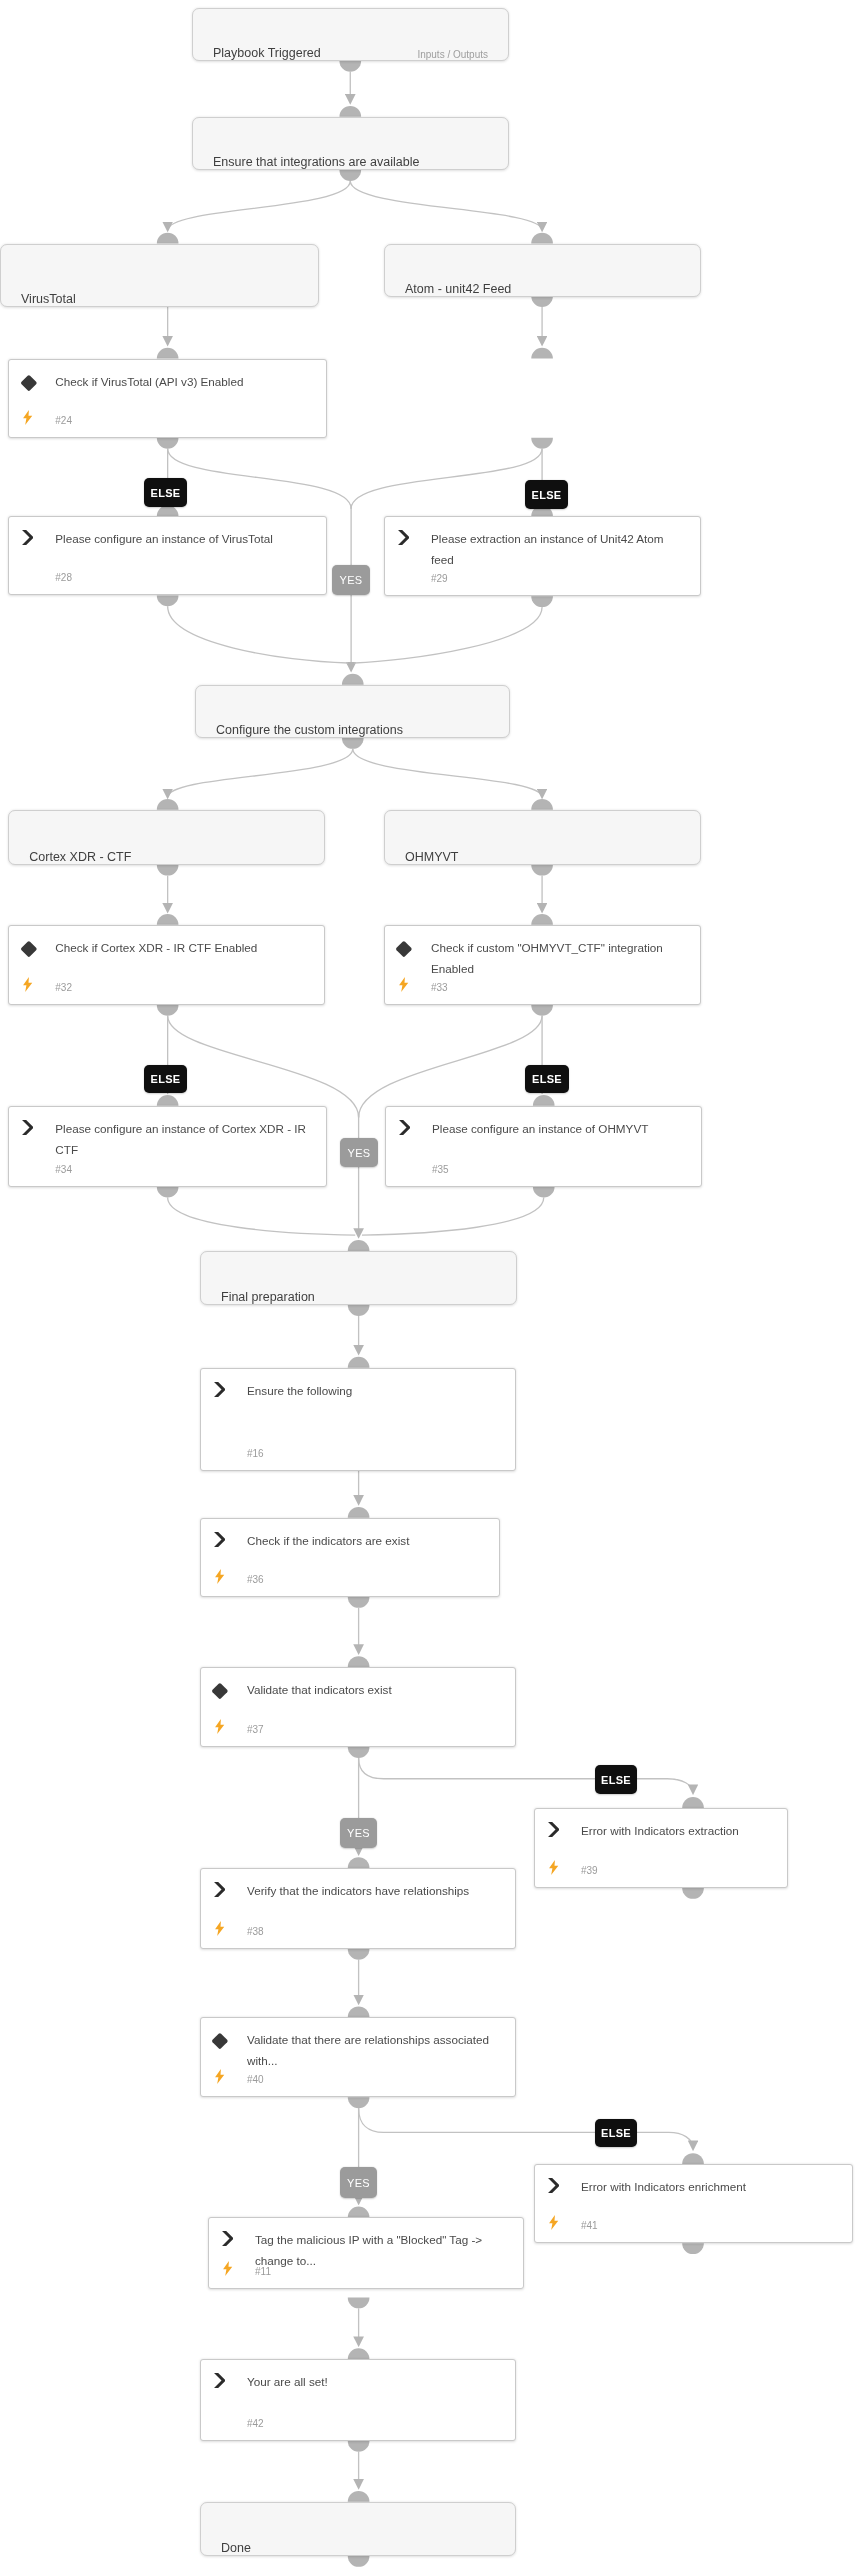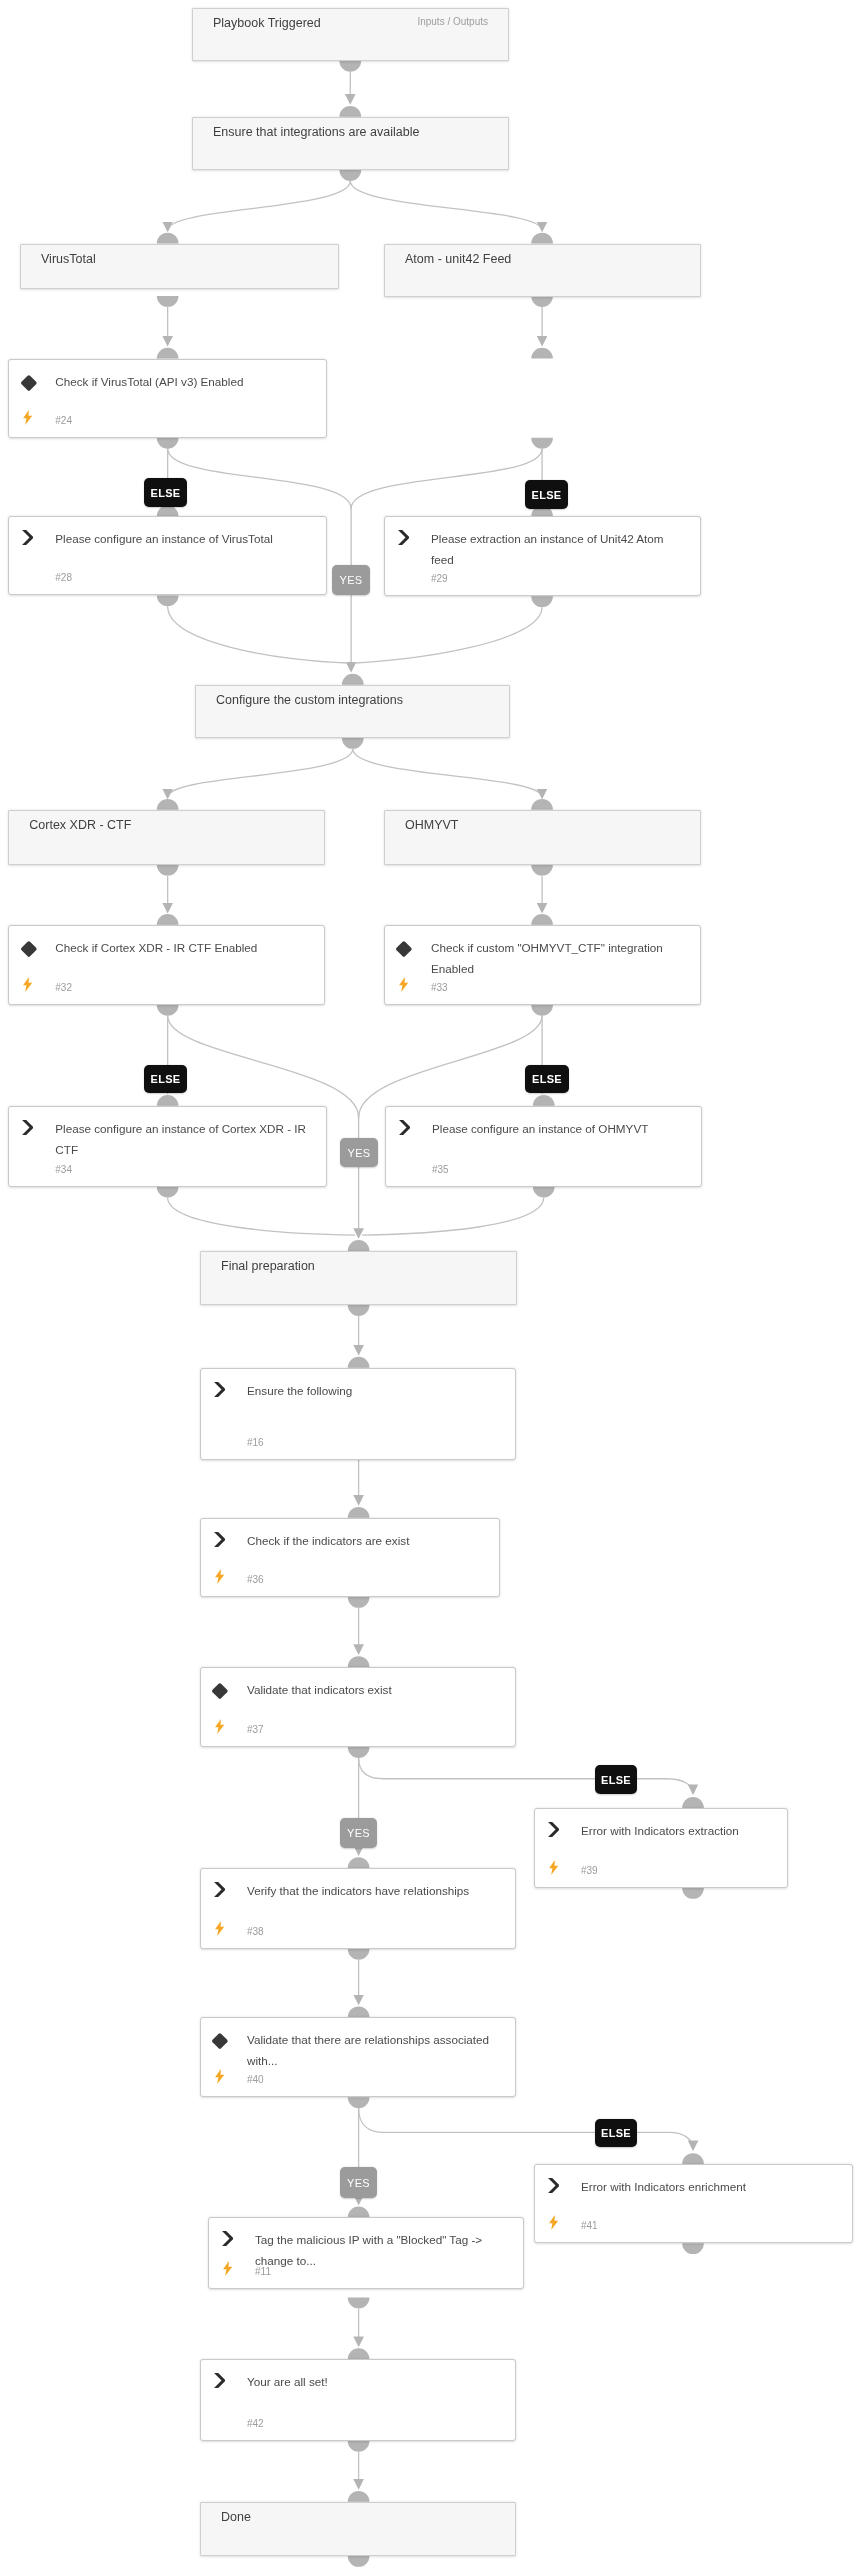--- a/index.html
+++ b/index.html
@@ -1,22 +1,22 @@
 <!DOCTYPE html>
 <html style="font-size:13.3px"><head>
 <meta charset="utf-8">
 <style>
   html,body{margin:0;padding:0;background:#ffffff;}
   .stage{position:relative;width:859px;height:2576px;background:#ffffff;overflow:hidden;
          font-family:"Liberation Sans",sans-serif;}
   svg.wires{position:absolute;left:0;top:0;z-index:1;}
   .flow{fill:none;stroke:#c2c2c2;stroke-width:1.6;}
   .dome{fill:#b4b4b4;}
-  .hdr{position:absolute;z-index:2;background:#f6f6f6;border:0.8px solid #cfcfcf;border-radius:1px;
-       box-shadow:0 0.8px 2.5px rgba(0,0,0,.13);display:flex;align-items:flex-start;padding:7px 20px;
+  .hdr{position:absolute;z-index:2;background:#f6f6f6;border:0.8px solid #cfcfcf;border-radius:7px;
+       box-shadow:0 0.8px 2.5px rgba(0,0,0,.13);display:flex;align-items:flex-end;padding:0 20px;
        box-sizing:border-box;font-size:12.5px;color:#3f3f3f;cursor:pointer;}
   .hdr .hlink{margin-left:auto;font-size:10px;color:#9e9e9e;white-space:nowrap;}
   .card{position:absolute;z-index:2;background:#ffffff;border:0.8px solid #c9c9c9;border-radius:3px;
         box-shadow:0 0.8px 2.5px rgba(0,0,0,.14);box-sizing:border-box;cursor:pointer;}
   .card .title{position:absolute;left:46px;top:11px;right:11.7px;font-size:11.7px;color:#4a4a4a;line-height:21px;}
   .card .tid{position:absolute;left:46px;bottom:11px;font-size:10px;color:#9b9b9b;}
   .diamond{position:absolute;left:13.3px;top:16.7px;width:11.7px;height:11.7px;background:#383838;
            border-radius:1.7px;transform:rotate(45deg);}
   .chev{position:absolute;left:12.5px;top:13.3px;}
   .bolt{position:absolute;left:14px;bottom:12.5px;}
@@ -126,21 +126,21 @@
     <path class="dome" d="M417,3065 A13,13 0 0 0 443,3065 Z"></path>
   </svg>
 
   <div class="hdr" style="left:192px;top:8.3px;width:317px;height:53px">
     <span>Playbook Triggered</span>
     <span class="hlink">Inputs / Outputs</span>
   </div>
   <div class="hdr" style="left:192px;top:117px;width:317px;height:53px">
     <span>Ensure that integrations are available</span>
   </div>
-  <div class="hdr" style="left:20px;top:244px;width:319px;height:45px">
+  <div class="hdr" style="left:0;top:244px;width:319px;height:63px">
     <span>VirusTotal</span>
   </div>
   <div class="hdr" style="left:384px;top:244px;width:317px;height:53px">
     <span>Atom - unit42 Feed</span>
   </div>
   <div class="hdr" style="left:195px;top:685px;width:315px;height:53px">
     <span>Configure the custom integrations</span>
   </div>
   <div class="hdr" style="left:8.3px;top:810px;width:317px;height:55px">
     <span>Cortex XDR - CTF</span>
@@ -200,21 +200,21 @@
     <div class="title">Please configure an instance of Cortex XDR - IR CTF</div>
     <div class="tid">#34</div>
   </div>
   <div class="card" style="left:385px;top:1106px;width:317px;height:81px">
     <svg class="chev" width="11.7" height="15" viewBox="0 0 14 18">
         <polygon points="0,0 5,0 14,9 5,18 0,18 9,9" fill="#2b2b2b"></polygon>
       </svg>
     <div class="title">Please configure an instance of OHMYVT</div>
     <div class="tid">#35</div>
   </div>
-  <div class="card" style="left:200px;top:1368px;width:316px;height:92px">
+  <div class="card" style="left:200px;top:1368px;width:316px;height:103px">
     <svg class="chev" width="11.7" height="15" viewBox="0 0 14 18">
         <polygon points="0,0 5,0 14,9 5,18 0,18 9,9" fill="#2b2b2b"></polygon>
       </svg>
     <div class="title">Ensure the following</div>
     <div class="tid">#16</div>
   </div>
   <div class="card" style="left:200px;top:1518px;width:300px;height:79px">
     <svg class="chev" width="11.7" height="15" viewBox="0 0 14 18">
         <polygon points="0,0 5,0 14,9 5,18 0,18 9,9" fill="#2b2b2b"></polygon>
       </svg>

